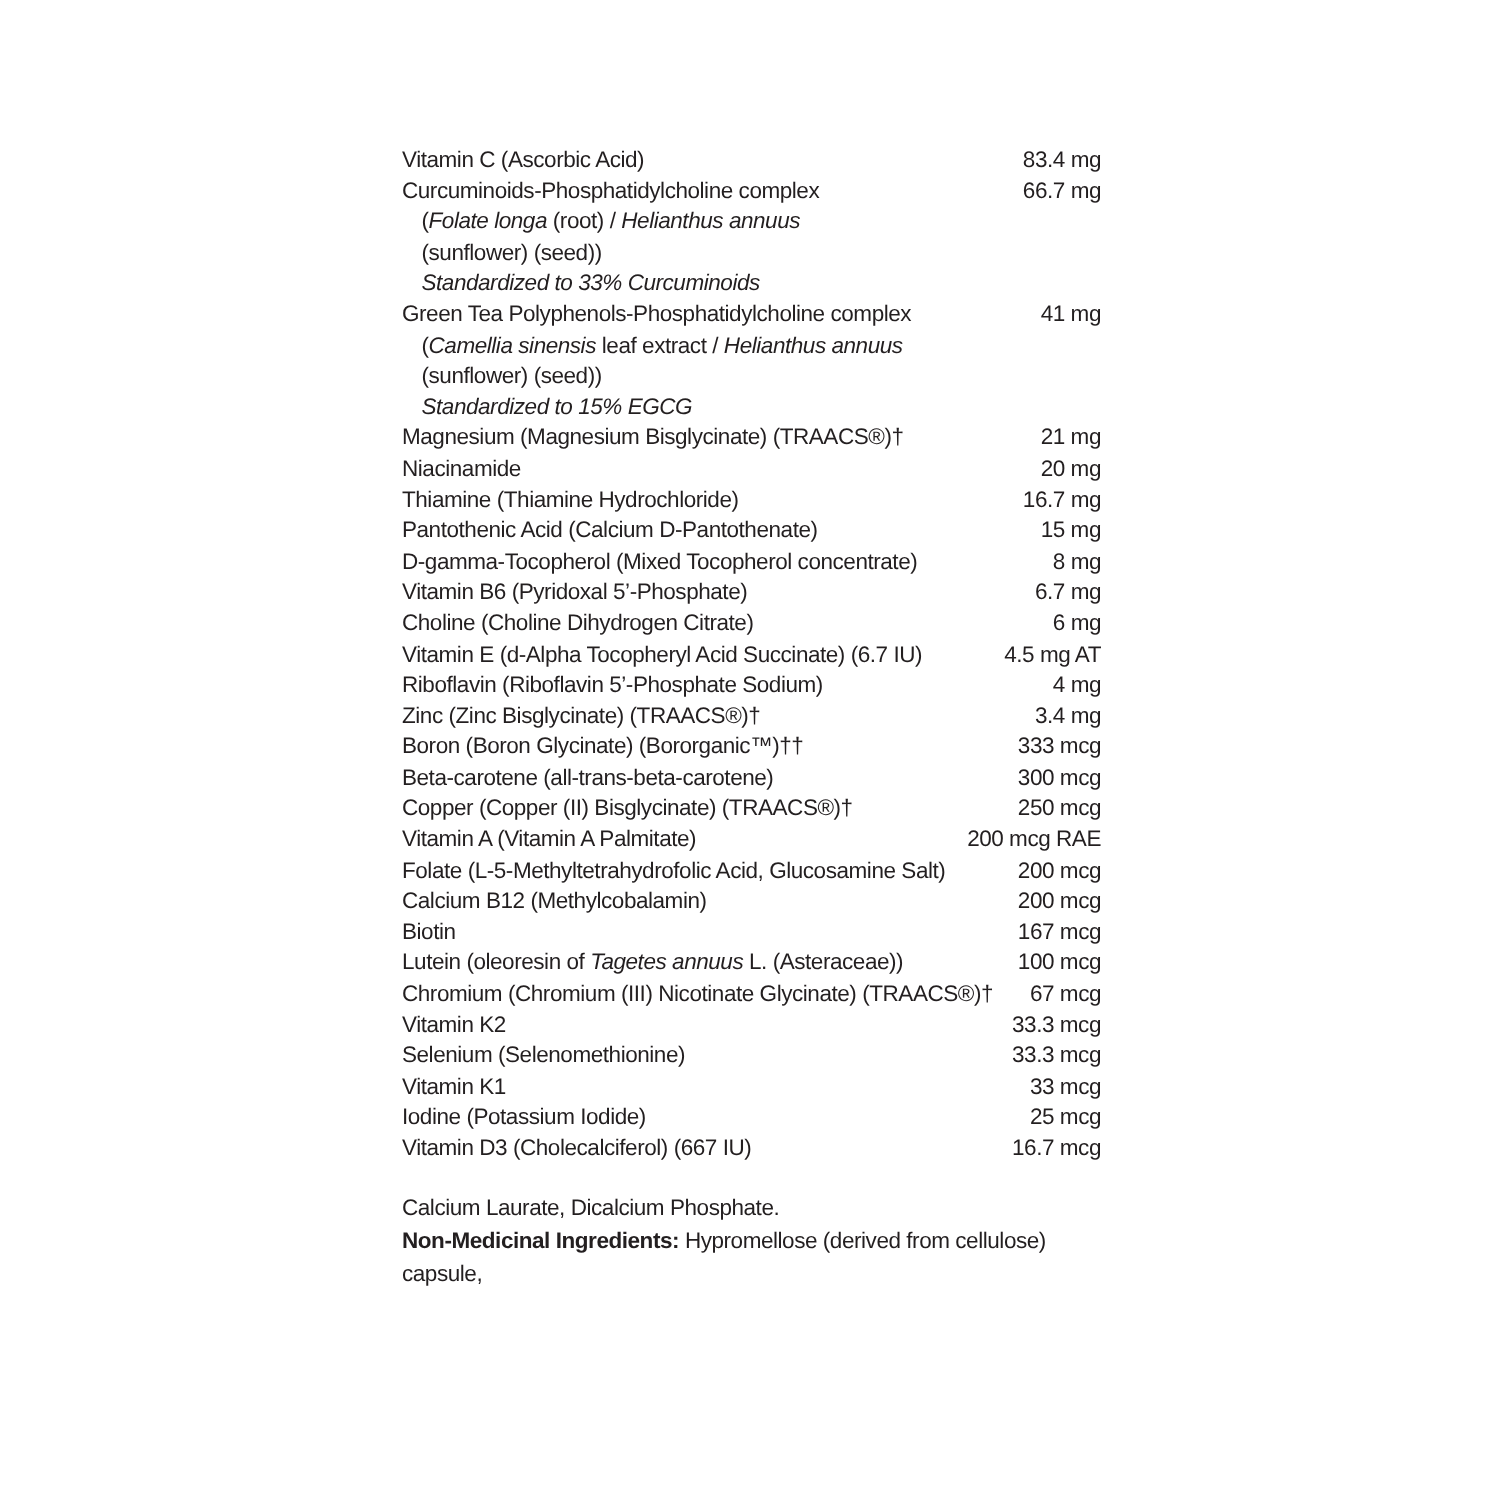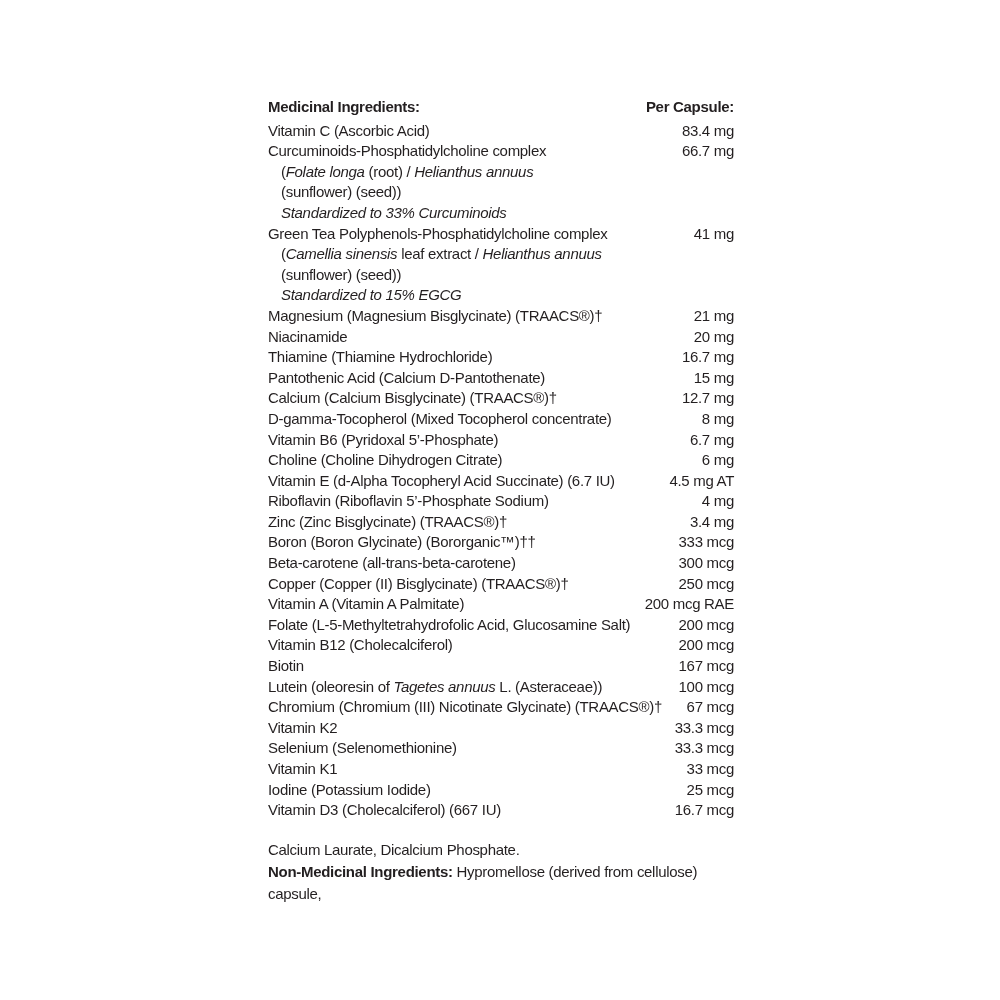--- a/index.html
+++ b/index.html
@@ -37,24 +37,20 @@
   .italic { font-style: italic; }
   .non-medicinal {
     margin-top: 18px;
     line-height: 22px;
   }
 </style>
 </head>
 <body>
 
 <div class="panel">
-  <div class="header-row">
-    <span>Medicinal Ingredients:</span>
-    <span>Per Capsule:</span>
-  </div>
   <div id="ingredients-table">
       <div class="row">
         <span class="name"><span>Vitamin C (Ascorbic Acid)</span></span>
         <span class="amount">83.4 mg</span>
       </div>
       <div class="row">
         <span class="name"><span>Curcuminoids-Phosphatidylcholine complex</span></span>
         <span class="amount">66.7 mg</span>
       </div>
       <div class="subrow"><span>(</span><span class="italic">Folate longa</span><span> (root) / </span><span class="italic">Helianthus annuus</span></div>
@@ -75,24 +71,20 @@
         <span class="name"><span>Niacinamide</span></span>
         <span class="amount">20 mg</span>
       </div>
       <div class="row">
         <span class="name"><span>Thiamine (Thiamine Hydrochloride)</span></span>
         <span class="amount">16.7 mg</span>
       </div>
       <div class="row">
         <span class="name"><span>Pantothenic Acid (Calcium D-Pantothenate)</span></span>
         <span class="amount">15 mg</span>
-      </div>
-      <div class="row">
-        <span class="name"><span>Calcium (Calcium Bisglycinate) (TRAACS®)†</span></span>
-        <span class="amount">12.7 mg</span>
       </div>
       <div class="row">
         <span class="name"><span>D-gamma-Tocopherol (Mixed Tocopherol concentrate)</span></span>
         <span class="amount">8 mg</span>
       </div>
       <div class="row">
         <span class="name"><span>Vitamin B6 (Pyridoxal 5’-Phosphate)</span></span>
         <span class="amount">6.7 mg</span>
       </div>
       <div class="row">
@@ -125,21 +117,21 @@
       </div>
       <div class="row">
         <span class="name"><span>Vitamin A (Vitamin A Palmitate)</span></span>
         <span class="amount">200 mcg RAE</span>
       </div>
       <div class="row">
         <span class="name"><span>Folate (L-5-Methyltetrahydrofolic Acid, Glucosamine Salt)</span></span>
         <span class="amount">200 mcg</span>
       </div>
       <div class="row">
-        <span class="name"><span>Vitamin B12 (Cholecalciferol)</span></span>
+        <span class="name"><span>Calcium B12 (Methylcobalamin)</span></span>
         <span class="amount">200 mcg</span>
       </div>
       <div class="row">
         <span class="name"><span>Biotin</span></span>
         <span class="amount">167 mcg</span>
       </div>
       <div class="row">
         <span class="name"><span>Lutein (oleoresin of </span><span class="italic">Tagetes annuus</span><span> L. (Asteraceae))</span></span>
         <span class="amount">100 mcg</span>
       </div>

